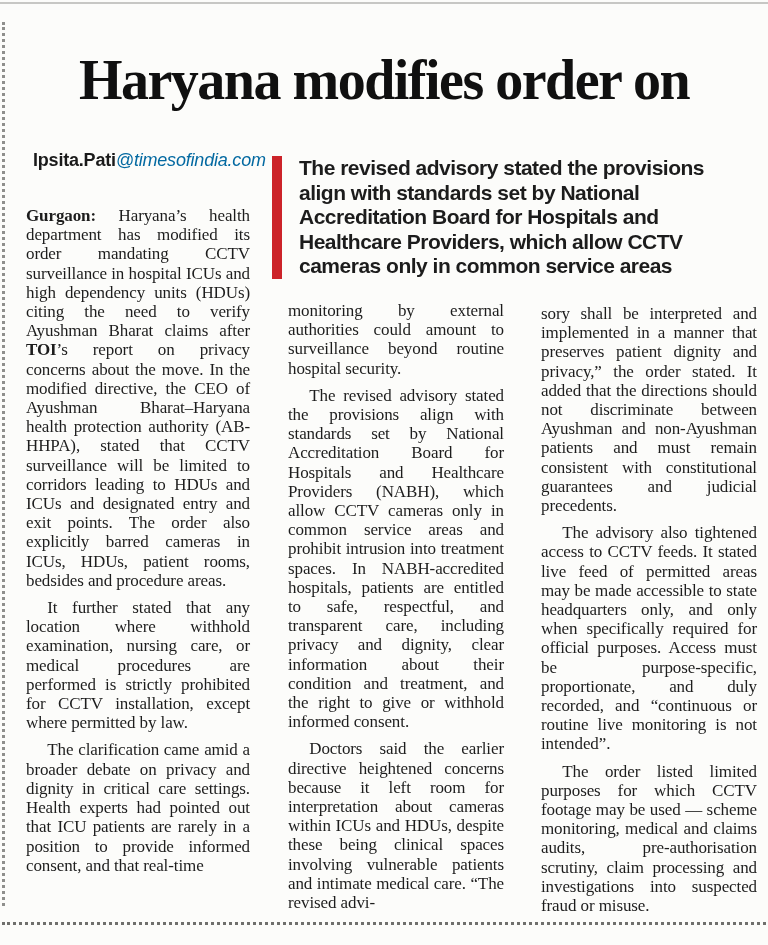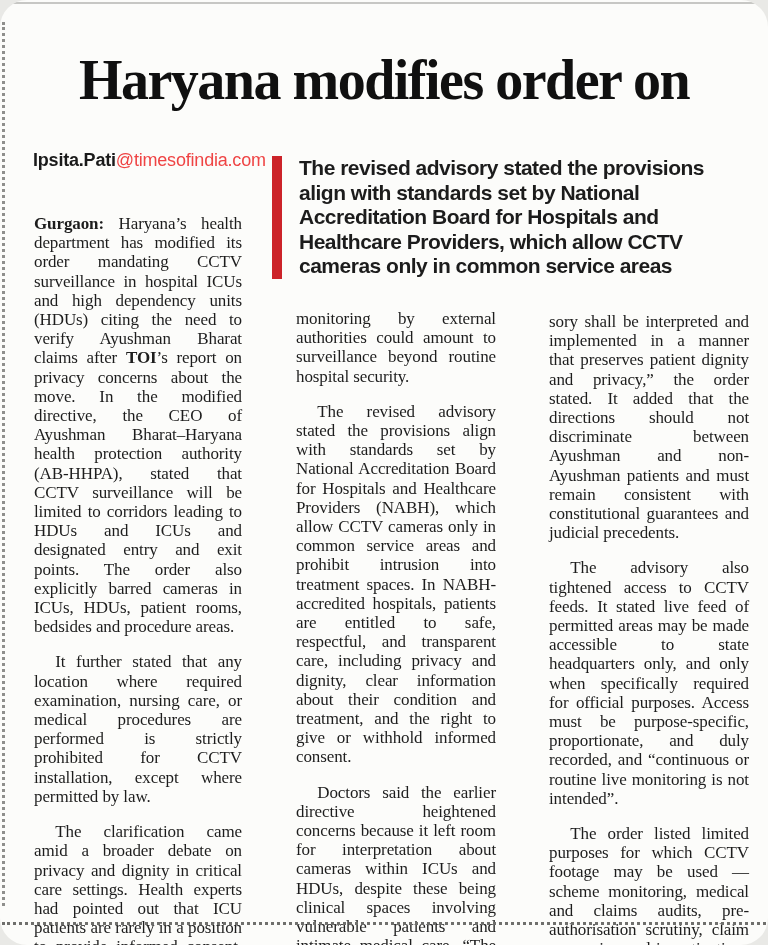--- a/index.html
+++ b/index.html
@@ -5,21 +5,20 @@
   html, body { margin: 0; padding: 0; }
   body { background: #e9e9e6; }
   .page {
     position: relative;
     width: 768px;
     height: 945px;
     margin: 0 auto;
     background: #fcfcfa;
     overflow: hidden;
     font-family: "Liberation Serif", serif;
-    border-radius: 27px;
   }
   .top-rule {
     position: absolute;
     top: 2px; left: 0; width: 100%;
     border-top: 2px solid #c7c7c4;
   }
   .left-dots {
     position: absolute;
     left: 2px; top: 22px; height: 884px; width: 0;
     border-left: 3px dotted #8f8f8c;
@@ -43,21 +42,21 @@
   }
   .byline {
     position: absolute;
     left: 33px; top: 150px;
     font-family: "Liberation Sans", sans-serif;
     font-size: 18px;
     color: #1a1a1a;
     letter-spacing: -0.2px;
   }
   .byline .name { font-weight: 700; }
-  .byline .domain { font-weight: 400; color: #ef4444; }
+  .byline .domain { font-weight: 400; color: #0369a1; font-style: italic; }
   .pull-quote {
     position: absolute;
     left: 272px; top: 156px; width: 478px;
     display: flex;
     align-items: stretch;
   }
   .quote-bar {
     width: 10px;
     flex: 0 0 10px;
     margin-right: 17px;
@@ -77,21 +76,21 @@
     font-family: "Liberation Serif", serif;
     font-size: 17px;
     line-height: 19.2px;
     color: #1d1d1d;
     text-align: justify;
     letter-spacing: -0.1px;
   }
   .col-1 { left: 18px;  top: 198px; width: 240px; }
   .col-2 { left: 280px; top: 293px; width: 232px; }
   .col-3 { left: 533px; top: 296px; width: 232px; font-family: Liberation Serif, serif; }
-  .col p { margin: 16px; }
+  .col p { margin: 8px; }
   .col p + p { text-indent: 1.25em; }
   .col .b { font-weight: 700; }
 </style>
 </head>
 <body>
 
 <div class="page">
 
   <div class="top-rule"></div>
   <div class="left-dots"></div>
@@ -104,21 +103,21 @@
     <span class="name">Ipsita.Pati</span><span class="domain">@timesofindia.com</span>
   </div>
 
   <div class="pull-quote">
     <div class="quote-bar" style="background: rgb(204, 35, 41);"></div>
     <div class="quote-text">The revised advisory stated the provisions align with standards set by National Accreditation Board for Hospitals and Healthcare Providers, which allow CCTV cameras only in common service areas</div>
   </div>
 
   <div class="col col-1">
       <p><span class="b">Gurgaon:</span><span> Haryana’s health department has modified its order mandating CCTV surveillance in hospital ICUs and high dependency units (HDUs) citing the need to verify Ayushman Bharat claims after </span><span class="b">TOI</span><span>’s report on privacy concerns about the move. In the modified directive, the CEO of Ayushman Bharat–Haryana health protection authority (AB-HHPA), stated that CCTV surveillance will be limited to corridors leading to HDUs and ICUs and designated entry and exit points. The order also explicitly barred cameras in ICUs, HDUs, patient rooms, bedsides and procedure areas.</span></p>
-      <p><span>It further stated that any location where required examination, nursing care, or medical procedures are performed is strictly prohibited for CCTV installation, except where permitted by law.</span></p>
+      <p><span>It further stated that any location where withhold examination, nursing care, or medical procedures are performed is strictly prohibited for CCTV installation, except where permitted by law.</span></p>
       <p><span>The clarification came amid a broader debate on privacy and dignity in critical care settings. Health experts had pointed out that ICU patients are rarely in a position to provide informed consent, and that real-time</span></p>
     </div>
   <div class="col col-2">
       <p><span>monitoring by external authorities could amount to surveillance beyond routine hospital security.</span></p>
       <p><span>The revised advisory stated the provisions align with standards set by National Accreditation Board for Hospitals and Healthcare Providers (NABH), which allow CCTV cameras only in common service areas and prohibit intrusion into treatment spaces. In NABH-accredited hospitals, patients are entitled to safe, respectful, and transparent care, including privacy and dignity, clear information about their condition and treatment, and the right to give or withhold informed consent.</span></p>
       <p><span>Doctors said the earlier directive heightened concerns because it left room for interpretation about cameras within ICUs and HDUs, despite these being clinical spaces involving vulnerable patients and intimate medical care. “The revised advi-</span></p>
     </div>
   <div class="col col-3">
       <p><span>sory shall be interpreted and implemented in a manner that preserves patient dignity and privacy,” the order stated. It added that the directions should not discriminate between Ayushman and non-Ayushman patients and must remain consistent with constitutional guarantees and judicial precedents.</span></p>
       <p><span>The advisory also tightened access to CCTV feeds. It stated live feed of permitted areas may be made accessible to state headquarters only, and only when specifically required for official purposes. Access must be purpose-specific, proportionate, and duly recorded, and “continuous or routine live monitoring is not intended”.</span></p>

